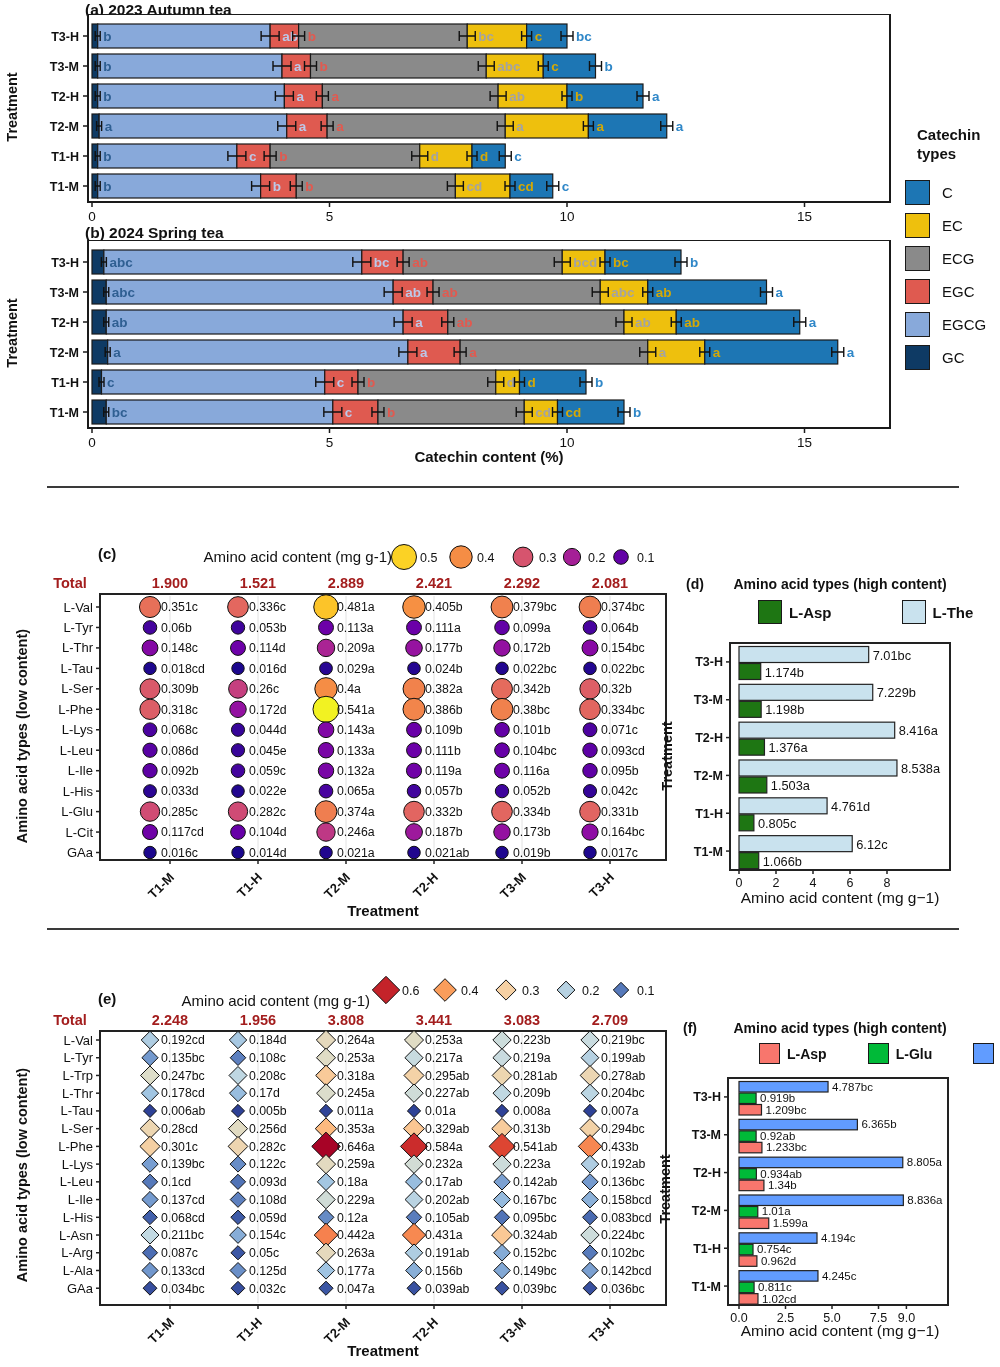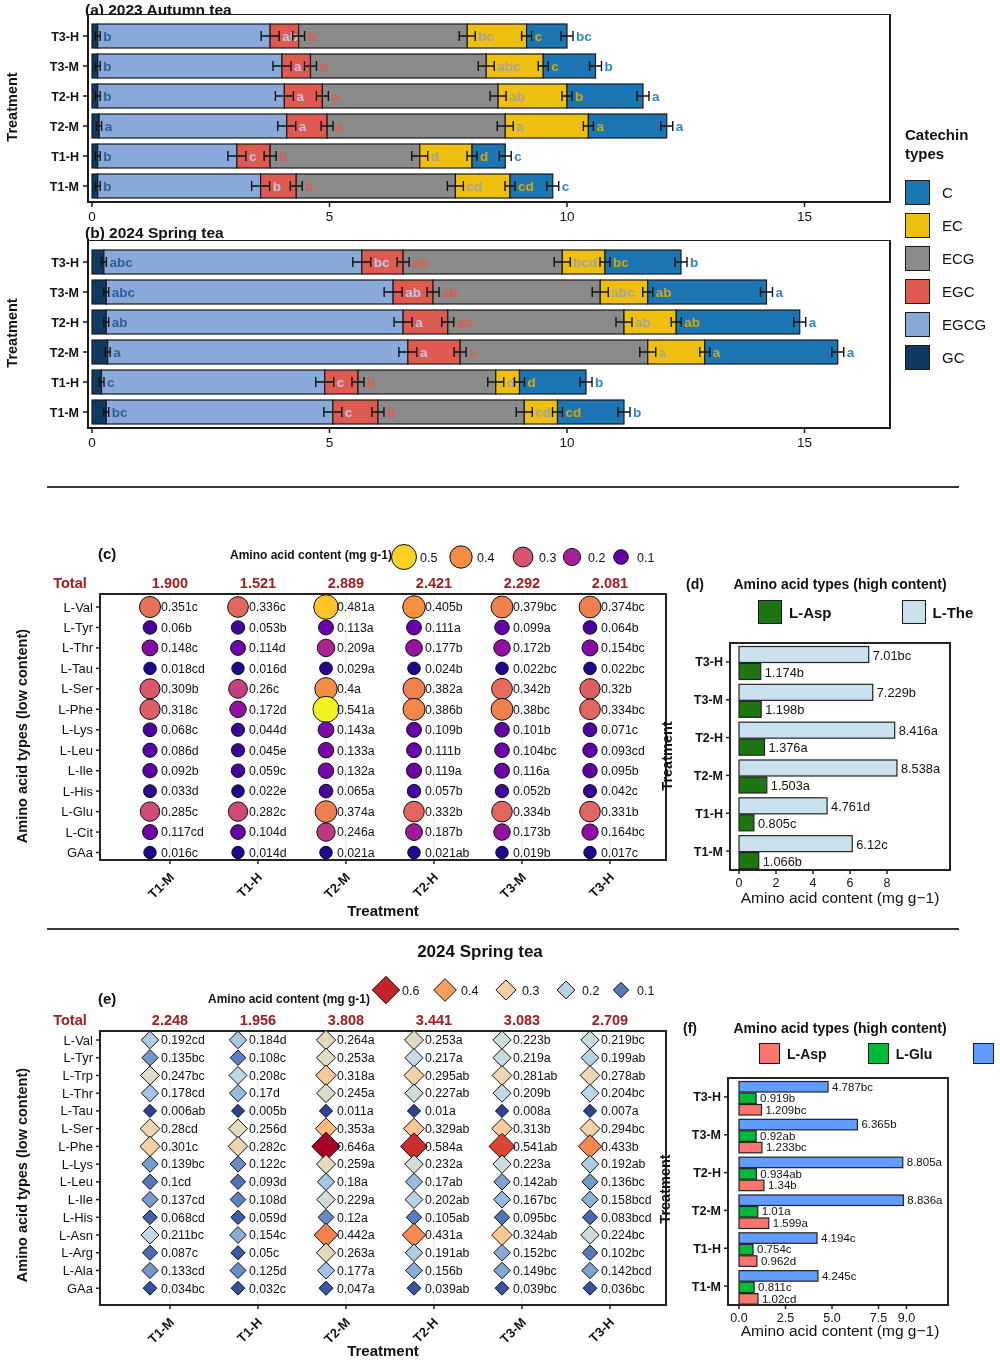--- a/index.html
+++ b/index.html
@@ -5,22 +5,22 @@
   html,body{margin:0;padding:0;background:#fff;}
   body{font-family:"Liberation Sans", sans-serif;color:#111;}
   .fig{position:relative;width:1000px;height:1367px;background:#fff;overflow:hidden;}
   .abs{position:absolute;}
   .panel-title{font-weight:bold;font-size:15.5px;}
   .section-title{font-weight:bold;font-size:17px;text-align:center;}
   .axis-title{font-weight:bold;font-size:15px;text-align:center;}
   .vtitle{position:absolute;transform:rotate(-90deg);transform-origin:center;text-align:center;font-weight:bold;font-size:14.5px;white-space:nowrap;}
   .divider{position:absolute;height:2px;background:#3a3a3a;}
   .mini-label{font-weight:bold;font-size:15px;}
-  .sub-title{font-weight:bold;font-size:12px;}
-  .legend-box-title{font-weight:bold;font-size:15px;line-height:1.25;}
+  .sub-title{font-weight:normal;font-size:15px;}
+  .legend-box-title{font-weight:bold;font-size:15px;line-height:1.25;margin-left:12px;}
   .cat-item{display:flex;align-items:center;margin-bottom:8px;}
   .cat-swatch{width:23px;height:23px;border:1.6px solid #1a1a1a;margin-right:12px;flex:none;}
   .cat-label{font-size:15px;}
   .hleg{position:absolute;display:flex;align-items:center;}
   .hleg .entry{display:flex;align-items:center;padding-left:28px;}
   .hleg .sw{border:1.6px solid #1a1a1a;flex:none;}
   .hleg .lb{font-weight:bold;margin-left:7px;white-space:nowrap;}
   svg text{font-family:"Liberation Sans", sans-serif;}
 </style>
 </head>
@@ -288,20 +288,21 @@
       <line x1="92" y1="188" x2="92" y2="193" stroke="#1a1a1a" stroke-width="1.5"></line>
       <text x="92" y="207" font-size="13.5" fill="#111" text-anchor="middle" font-weight="normal">0</text>
       <line x1="329.5" y1="188" x2="329.5" y2="193" stroke="#1a1a1a" stroke-width="1.5"></line>
       <text x="329.5" y="207" font-size="13.5" fill="#111" text-anchor="middle" font-weight="normal">5</text>
       <line x1="567" y1="188" x2="567" y2="193" stroke="#1a1a1a" stroke-width="1.5"></line>
       <text x="567" y="207" font-size="13.5" fill="#111" text-anchor="middle" font-weight="normal">10</text>
       <line x1="804.5" y1="188" x2="804.5" y2="193" stroke="#1a1a1a" stroke-width="1.5"></line>
       <text x="804.5" y="207" font-size="13.5" fill="#111" text-anchor="middle" font-weight="normal">15</text>
     </svg>
   <div class="vtitle" style="left:-33px;top:325px;width:90px;">Treatment</div>
+  <div class="abs axis-title" style="left:88px;top:448px;width:802px;">Catechin content (%)</div>
 
   <div class="abs" style="left:905px;top:126px;width:95px;">
     <div class="legend-box-title">Catechin types</div>
     <div id="catechin-legend-items" style="margin-top:16px;">
         <div class="cat-item">
           <span class="cat-swatch" style="background: rgb(29, 118, 180);"></span>
           <span class="cat-label">C</span>
         </div>
         <div class="cat-item">
           <span class="cat-swatch" style="background: rgb(238, 192, 13);"></span>
@@ -612,21 +613,20 @@
       <rect x="59" y="275.65" width="113.22" height="16" fill="#c9e2ee" stroke="#222" stroke-width="1.2"></rect>
       <text x="176.22" y="288.65" font-size="12.8" fill="#111" text-anchor="start" font-weight="normal">6.12c</text>
       <rect x="59" y="292.65" width="19.721" height="16" fill="#1e7613" stroke="#222" stroke-width="1.2"></rect>
       <text x="82.721" y="305.65" font-size="12.8" fill="#111" text-anchor="start" font-weight="normal">1.066b</text>
     </svg>
   <div class="vtitle" style="left:622px;top:748px;width:90px;">Treatment</div>
   <div class="abs axis-title" style="left:700px;top:889px;width:280px;font-weight:normal;font-size:15.5px;">Amino acid content (mg g−1)</div>
 
   <div class="divider" style="left:47px;top:928px;width:912px;"></div>
 
-  <div class="abs section-title" style="left:0;top:942px;width:960px;">2024 Spring tea</div>
   <div class="abs mini-label" style="left:98px;top:990px;">(e)</div>
   <div class="abs sub-title" style="left:140px;top:992px;width:230px;text-align:right;">Amino acid content (mg g-1)</div>
   <svg id="svg-e" class="abs" style="left:0;top:965px;" width="680" height="402">
       <path d="M386 11.3L399.7 25L386 38.7L372.3 25Z" fill="rgb(196,35,42)" stroke="#111" stroke-width="1"></path>
       <text x="402" y="29.5" font-size="12.5" fill="#111" text-anchor="start" font-weight="normal">0.6</text>
       <path d="M445 13.7L456.3 25L445 36.3L433.7 25Z" fill="rgb(250,157,91)" stroke="#111" stroke-width="1"></path>
       <text x="461" y="29.5" font-size="12.5" fill="#111" text-anchor="start" font-weight="normal">0.4</text>
       <path d="M506 14.9L516.1 25L506 35.1L495.9 25Z" fill="rgb(245,208,164)" stroke="#111" stroke-width="1"></path>
       <text x="522" y="29.5" font-size="12.5" fill="#111" text-anchor="start" font-weight="normal">0.3</text>
       <path d="M566 16.1L574.9 25L566 33.9L557.1 25Z" fill="rgb(183,210,226)" stroke="#111" stroke-width="1"></path>

